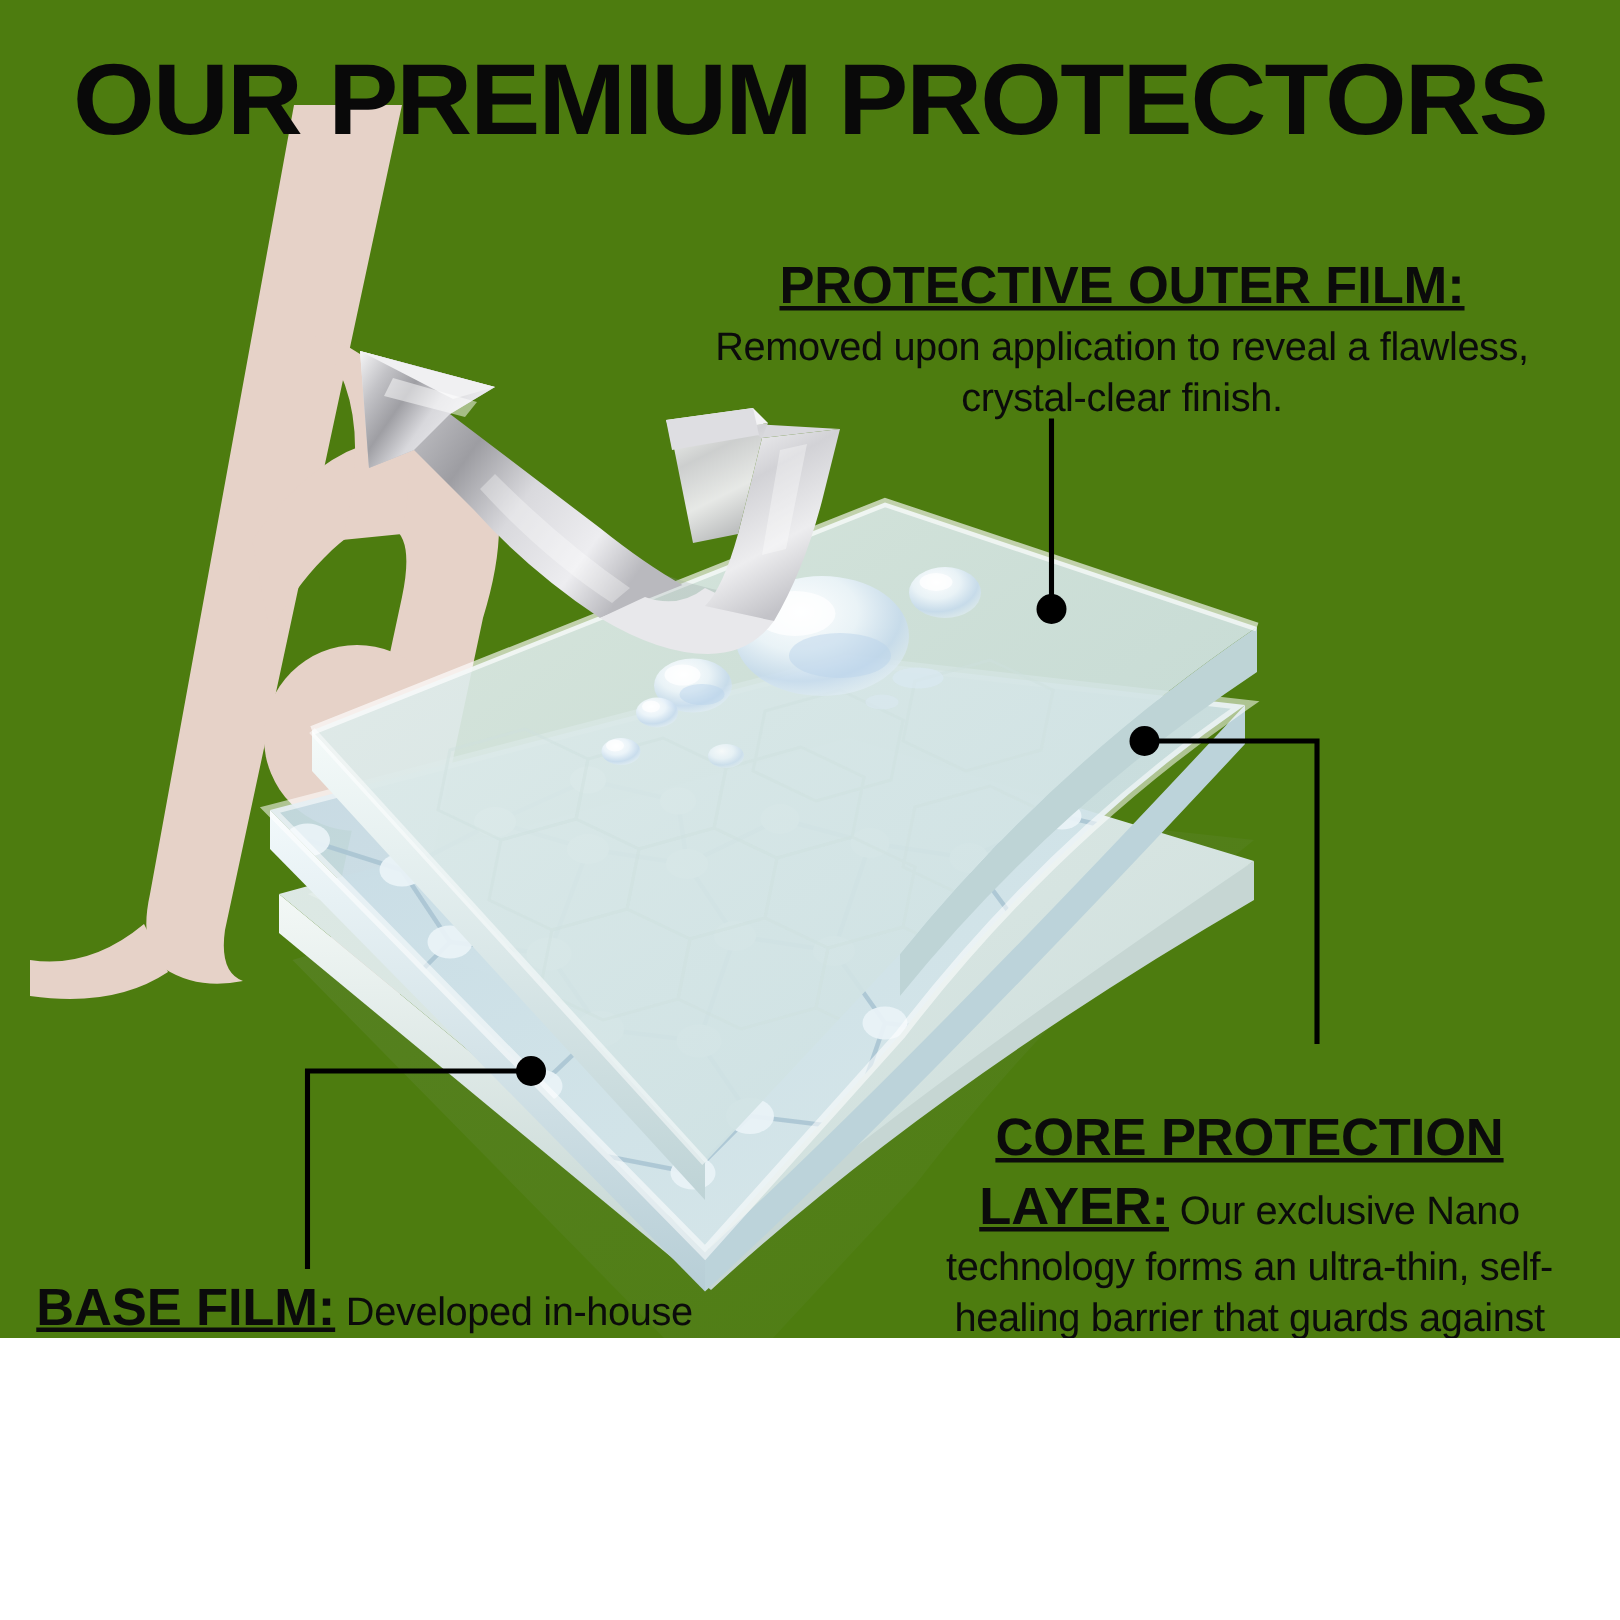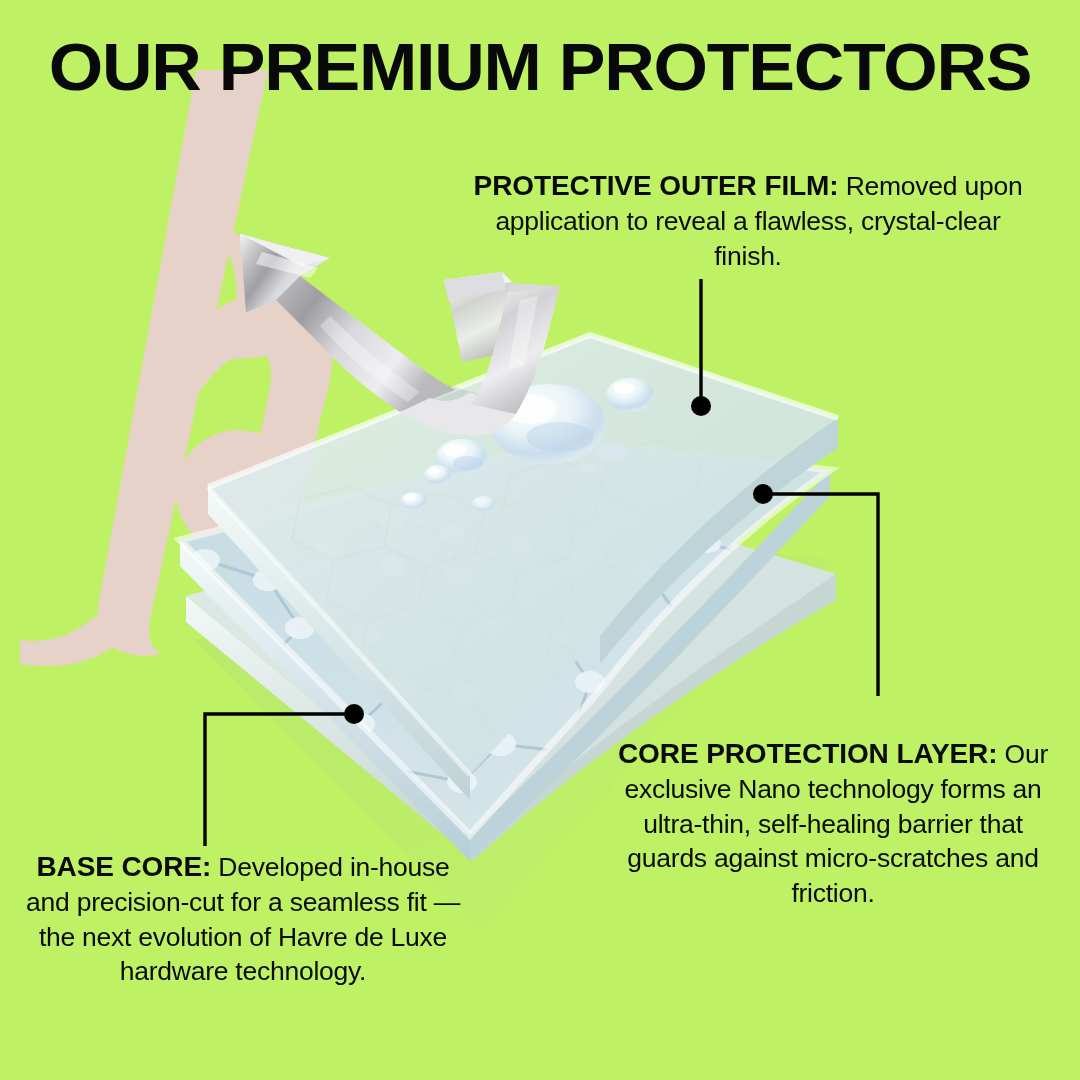--- a/index.html
+++ b/index.html
@@ -3,23 +3,23 @@
 <meta charset="utf-8">
 <style>
   html, body {
     margin: 0;
     padding: 0;
     background: #ffffff;
   }
   #poster {
     position: relative;
     width: 1080px;
-    height: 1080px;
+    height: 892px;
     overflow: hidden;
-    background: #bef264;
+    background: #4d7c0f;
     font-family: "Liberation Sans", sans-serif;
     -webkit-font-smoothing: antialiased;
   }
 
   
   #watermark {
     position: absolute;
     left: 0px;
     top: 60px;
     width: 420px;
@@ -61,21 +61,22 @@
     color: #0b0b0b;
     font-family: "Liberation Sans", sans-serif;
     font-size: 26.5px;
     line-height: 1.30;
     letter-spacing: -0.25px;
     text-align: center;
   }
   .callout b {
     font-weight: 700;
     letter-spacing: -0.1px;
-    font-size: 28px;
+    font-size: 35px;
+    text-decoration: underline;
   }
 
   #callout-outer-film {
     left: 470px;
     top: 168px;
     width: 556px;
   }
   #callout-core-layer {
     left: 602px;
     top: 700px;
@@ -367,17 +368,17 @@
     <b>PROTECTIVE OUTER FILM:</b> 
     <span>Removed upon application to reveal a flawless, crystal-clear finish.</span>
   </div>
 
   <div class="callout" id="callout-core-layer">
     <b>CORE PROTECTION LAYER:</b> 
     <span>Our exclusive Nano technology forms an ultra-thin, self-healing barrier that guards against micro-scratches and friction.</span>
   </div>
 
   <div class="callout" id="callout-base-layer">
-    <b>BASE CORE:</b> 
+    <b>BASE FILM:</b> 
     <span>Developed in-house and precision-cut for a seamless fit — the next evolution of Havre de Luxe hardware technology.</span>
   </div>
 
 </div>
 
 </body></html>

